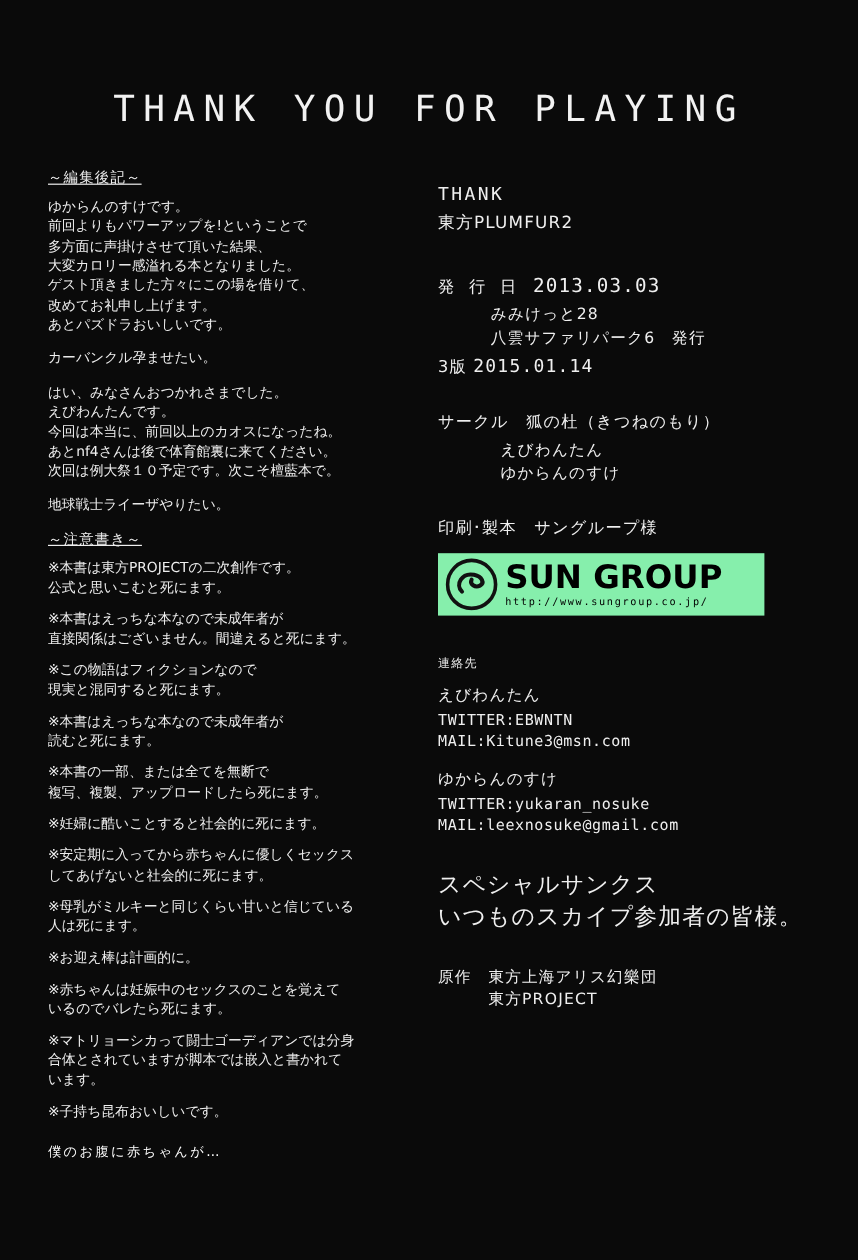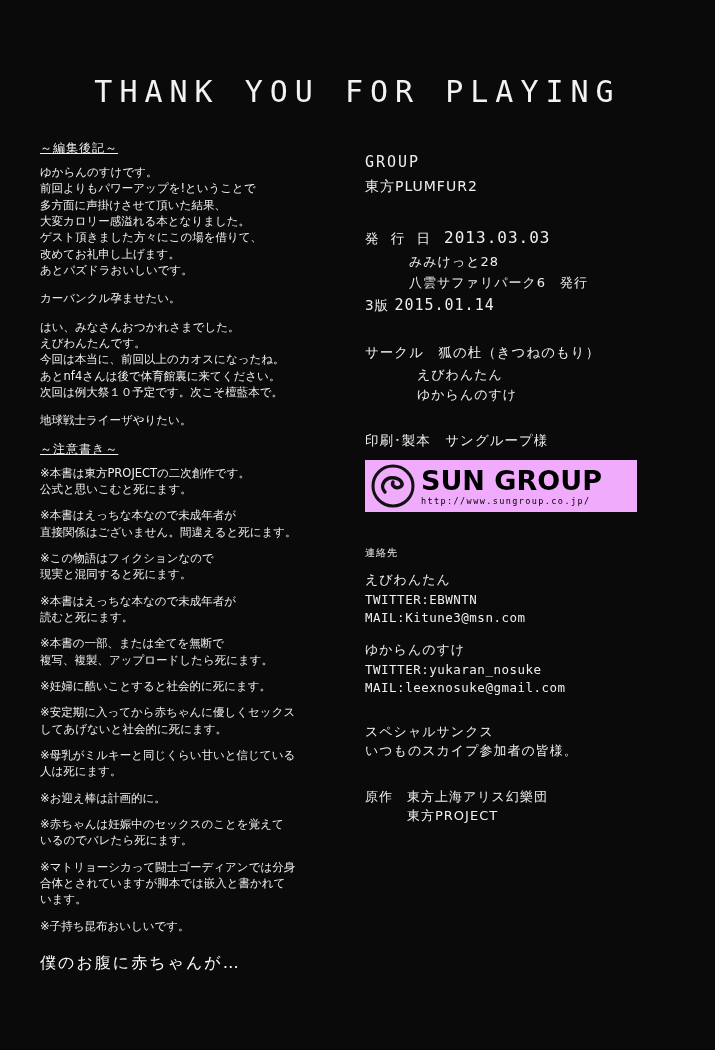--- a/index.html
+++ b/index.html
@@ -64,21 +64,21 @@
     text-align: left;
     margin: 0 0 12px 0;
     padding-right: 10px;
   }
   .note-item {
     margin: 0 0 10px 0;
     white-space: pre-line;
   }
   .closing {
     margin-top: 18px;
-    font-size: 16px;
+    font-size: 11px;
     letter-spacing: 2px;
     color: #ffffff;
   }
   
   .r-label {
     font-family: "DejaVu Sans Mono", "Liberation Mono", monospace;
     font-size: 15px;
     letter-spacing: 2px;
     margin: 0 0 2px 0;
   }
@@ -128,21 +128,21 @@
     letter-spacing: 1px;
   }
   .r-print {
     margin: 26px 0 10px 0;
     font-size: 13.5px;
     letter-spacing: 1px;
   }
   .logo {
     width: 272px;
     height: 52px;
-    background: #f0abfc;
+    background: #86efac;
     color: #000000;
     display: flex;
     align-items: center;
     padding: 0 6px;
     box-sizing: border-box;
     margin-bottom: 34px;
   }
   .logo .mark {
     width: 44px;
     height: 44px;
@@ -175,21 +175,21 @@
     margin: 0 0 1px 0;
   }
   .r-c-line {
     font-family: "DejaVu Sans Mono", "Liberation Mono", monospace;
     font-size: 12.5px;
     letter-spacing: 0.5px;
     margin: 0;
   }
   .gap { height: 14px; }
   .r-special {
-    font-size: 13px;
+    font-size: 19px;
     letter-spacing: 1px;
     margin: 26px 0 0 0;
     white-space: pre-line;
     line-height: 1.45;
   }
   .r-origin {
     font-size: 13px;
     letter-spacing: 1px;
     margin: 26px 0 0 0;
     white-space: pre-line;
@@ -241,21 +241,21 @@
 いるのでバレたら死にます。</p>
     <p class="note-item">※マトリョーシカって闘士ゴーディアンでは分身
 合体とされていますが脚本では嵌入と書かれて
 います。</p>
     <p class="note-item">※子持ち昆布おいしいです。</p>
 
     <p class="closing">僕のお腹に赤ちゃんが…</p>
   </div>
 
   <div class="col-right">
-    <p class="r-label">GROUP</p>
+    <p class="r-label">THANK</p>
     <p class="r-title">東方PLUMFUR2</p>
 
     <div class="r-row">
       <span class="k">発 行 日</span>
       <span class="v">2013.03.03</span>
     </div>
     <p class="r-sub">みみけっと28</p>
     <p class="r-sub">八雲サファリパーク6　発行</p>
     <p class="r-sub2">
       <span>3版</span>

